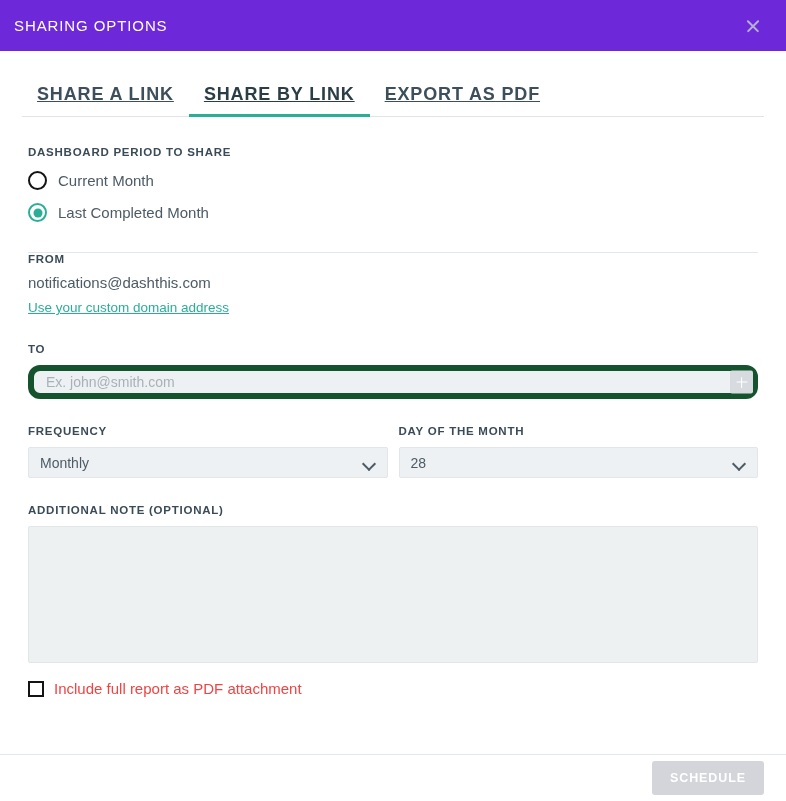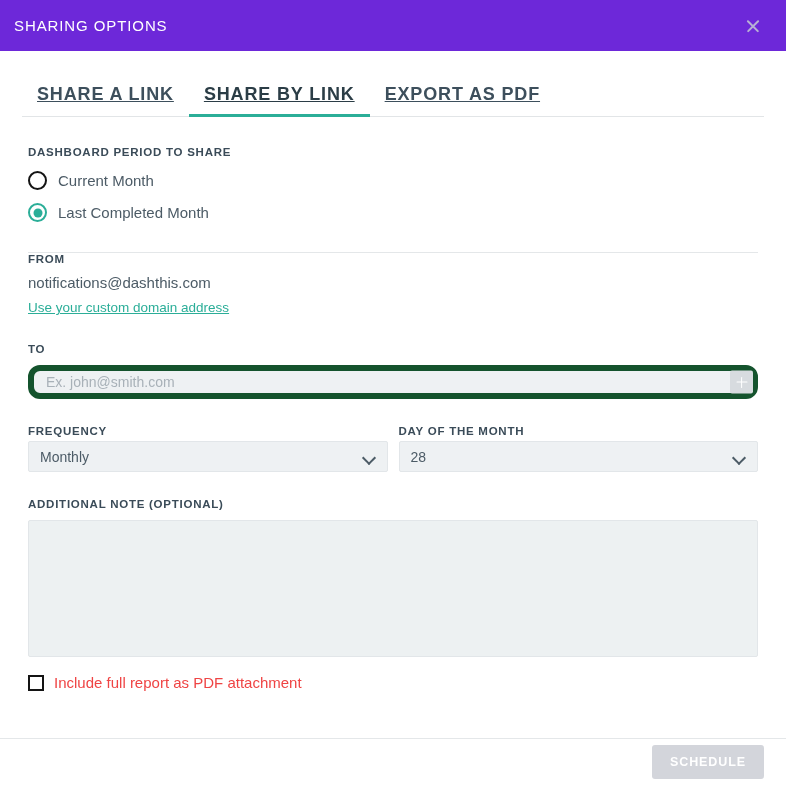--- a/index.html
+++ b/index.html
@@ -197,21 +197,21 @@
 
   .row-2col {
     display: flex;
     gap: 11px;
     margin-top: 26px;
   }
   .col { flex: 1 1 0; min-width: 0; }
 
   .select-wrap {
     position: relative;
-    margin-top: 4px;
+    margin-top: 10px;
   }
   .select-box {
     width: 100%;
     height: 31px;
     background: #eef1f3;
     border: 1px solid #e2e6e9;
     border-radius: 2px;
     font-size: 14px;
     color: #4c5b66;
     padding: 0 34px 0 11px;
@@ -271,21 +271,21 @@
   .checkbox-label {
     font-size: 15px;
     color: #ef4444;
   }
 
   
   .footer {
     position: absolute;
     left: 0;
     right: 0;
-    bottom: 16px;
+    bottom: 0;
     height: 47px;
     border-top: 1px solid #e4e7e9;
     display: flex;
     align-items: center;
     justify-content: flex-end;
     padding-right: 22px;
   }
   .schedule-btn {
     background: #d3d5db;
     color: #ffffff;

